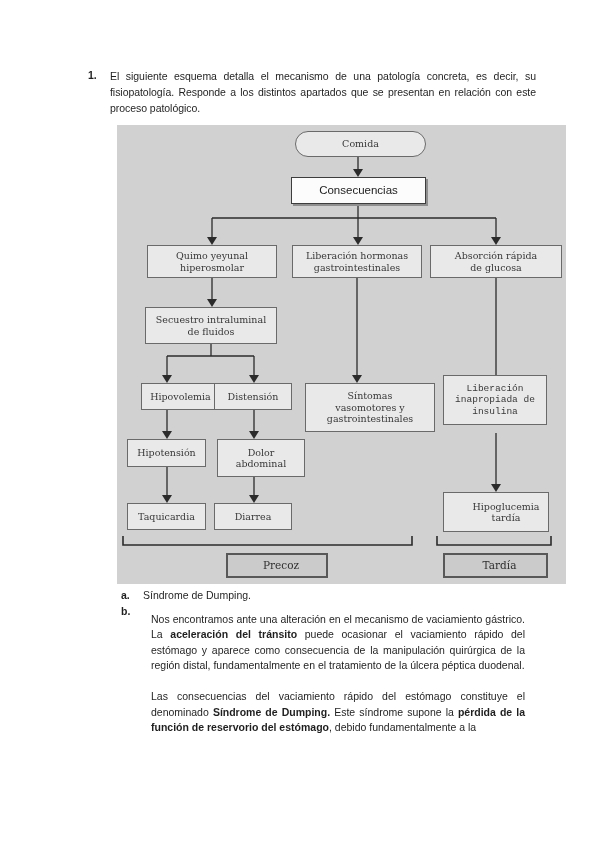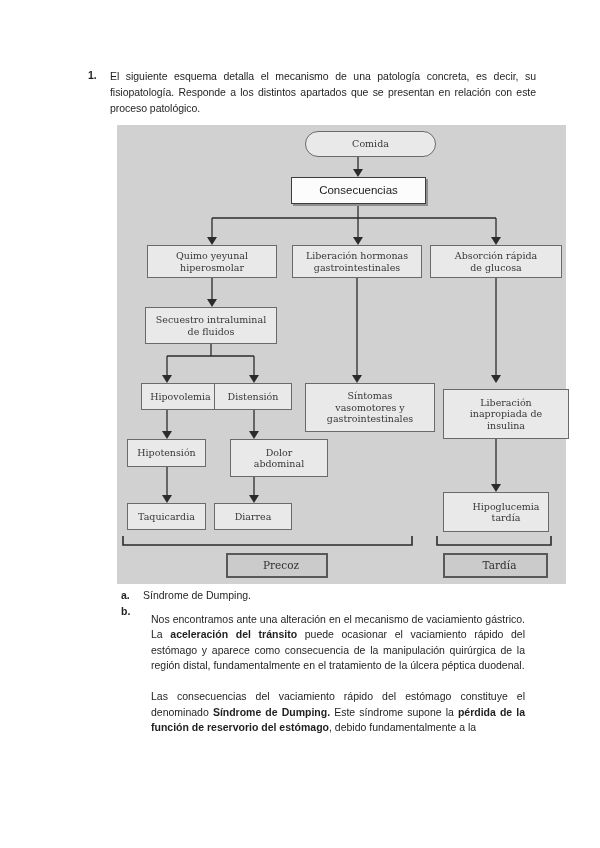--- a/index.html
+++ b/index.html
@@ -79,40 +79,40 @@
         <polygon points="132,250 142,250 137,258" fill="#2b2b2b"></polygon>
         <polygon points="45,306 55,306 50,314" fill="#2b2b2b"></polygon>
         <polygon points="132,306 142,306 137,314" fill="#2b2b2b"></polygon>
         <polygon points="45,370 55,370 50,378" fill="#2b2b2b"></polygon>
         <polygon points="132,370 142,370 137,378" fill="#2b2b2b"></polygon>
         <polygon points="374,359 384,359 379,367" fill="#2b2b2b"></polygon>
         <path d="M 6 411 V 420 H 295 V 411" fill="none" stroke="#2b2b2b" stroke-width="1.6"></path>
         <path d="M 320 411 V 420 H 434 V 411" fill="none" stroke="#2b2b2b" stroke-width="1.6"></path>
       </svg>
 
-  <div class="node plain" style="left: 188px; top: 6px; width: 131px; height: 26px; border-radius: 13px;">Comida</div>
+  <div class="node plain" style="left: 178px; top: 6px; width: 131px; height: 26px; border-radius: 13px;">Comida</div>
       <div class="node callout" style="left: 174px; top: 52px; width: 135px; height: 27px;">Consecuencias</div>
       <div class="node plain" style="left: 30px; top: 120px; width: 130px; height: 33px;">Quimo yeyunal
 hiperosmolar</div>
       <div class="node plain" style="left: 175px; top: 120px; width: 130px; height: 33px;">Liberación hormonas
 gastrointestinales</div>
       <div class="node plain" style="left: 313px; top: 120px; width: 132px; height: 33px;">Absorción rápida
 de glucosa</div>
       <div class="node plain" style="left: 28px; top: 182px; width: 132px; height: 37px;">Secuestro intraluminal
 de fluidos</div>
       <div class="node plain" style="left: 24px; top: 258px; width: 79px; height: 27px;">Hipovolemia</div>
       <div class="node plain" style="left: 97px; top: 258px; width: 78px; height: 27px; text-align: right;">Distensión</div>
       <div class="node plain" style="left: 188px; top: 258px; width: 130px; height: 49px;">Síntomas
 vasomotores y
 gastrointestinales</div>
-      <div class="node plain" style="left: 326px; top: 264px; width: 126px; height: 50px;">Liberación
+      <div class="node plain" style="left: 326px; top: 250px; width: 104px; height: 50px; font-family: Liberation Mono, monospace;">Liberación
 inapropiada de
 insulina</div>
       <div class="node plain" style="left: 10px; top: 314px; width: 79px; height: 28px;">Hipotensión</div>
-      <div class="node plain" style="left: 113px; top: 314px; width: 98px; height: 38px;">Dolor
+      <div class="node plain" style="left: 100px; top: 314px; width: 88px; height: 38px;">Dolor
 abdominal</div>
       <div class="node plain" style="left: 10px; top: 378px; width: 79px; height: 27px; text-align: right;">Taquicardia</div>
       <div class="node plain" style="left: 97px; top: 378px; width: 78px; height: 27px;">Diarrea</div>
       <div class="node plain" style="left: 326px; top: 367px; width: 106px; height: 40px; padding-left: 20px;">Hipoglucemia
 tardía</div>
       <div class="node band" style="left: 109px; top: 428px; width: 102px; height: 25px;">Precoz</div>
       <div class="node band" style="left: 326px; top: 428px; width: 105px; height: 25px;">Tardía</div>
     </div>
 
   <div class="answers">

